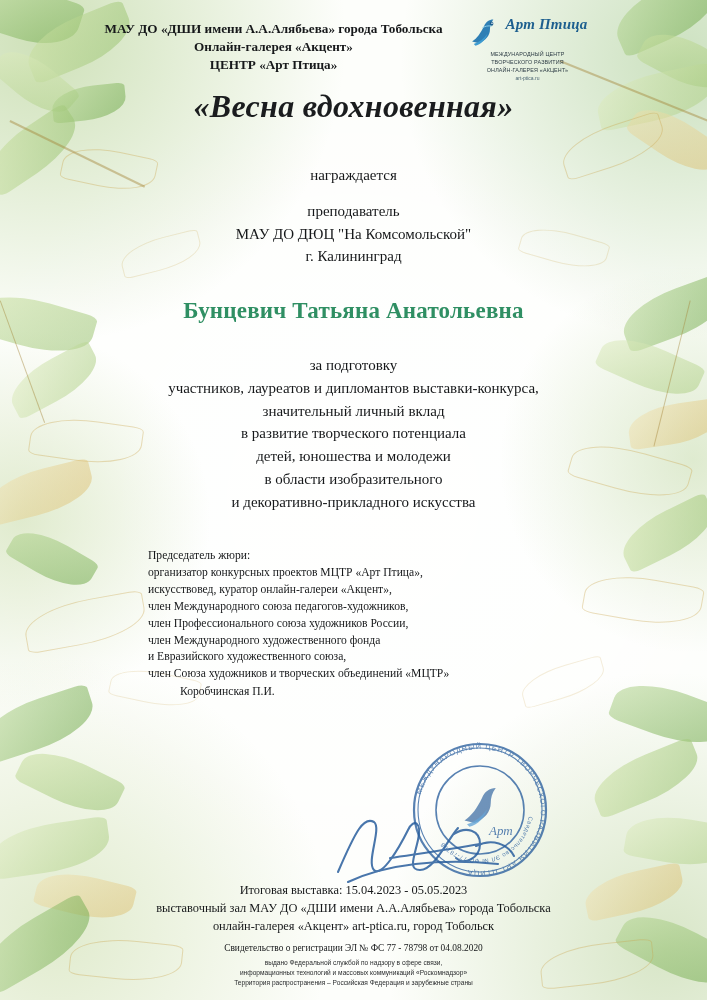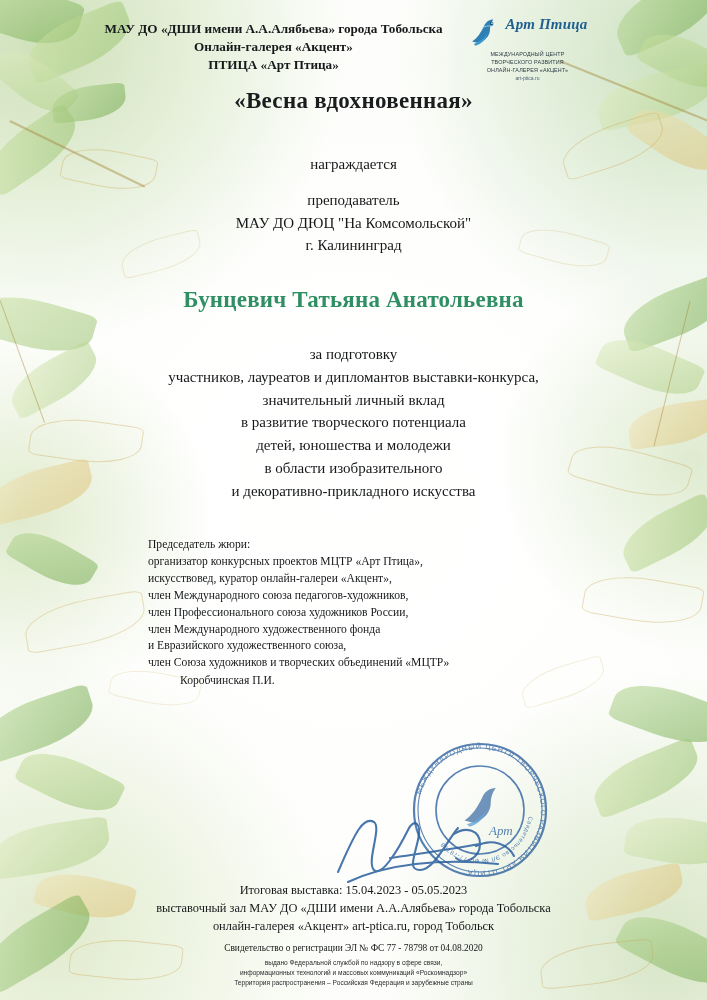--- a/index.html
+++ b/index.html
@@ -131,22 +131,23 @@
   .exhibition-title {
     margin-top: 26px;
     font-size: 16.5px;
     line-height: 1.38;
     font-weight: bold;
     color: #141618;
   }
   .exhibition-title .l3 { }
   .award-name {
     margin-top: 7px;
-    font-size: 23px;
-    font-weight: bold;
+    font-size: 32px;
+    font-weight: bold;
+    font-style: italic;
     color: #1a1c1e;
     letter-spacing: .3px;
   }
 
   .main-title {
     margin-top: 40px;
     font-family: "Liberation Serif", serif;
     font-style: italic;
     font-weight: bold;
     color: #2f7fb5;
@@ -298,21 +299,21 @@
     <div class="leaf outline" style="left:120px;top:238px;width:80px;height:30px;transform:rotate(-14deg);opacity:.4;"></div>
     <div class="leaf outline" style="left:520px;top:232px;width:86px;height:30px;transform:rotate(16deg);opacity:.4;"></div>
     <div class="leaf outline" style="left:110px;top:672px;width:88px;height:30px;transform:rotate(12deg);opacity:.35;"></div>
     <div class="leaf outline" style="left:520px;top:666px;width:84px;height:30px;transform:rotate(-16deg);opacity:.35;"></div>
   </div>
 
   <div class="header">
     <div class="header-text">
       <div>МАУ ДО «ДШИ имени А.А.Алябьева» города Тобольска</div>
       <div>Онлайн-галерея «Акцент»</div>
-      <div>ПТИЦА «Арт Птица»</div>
+      <div>ЦЕНТР «Арт Птица»</div>
     </div>
 
     <div class="logo-block">
       <div class="logo-row">
         <span class="logo-bird">
           <svg viewBox="0 0 40 40" width="34" height="34" aria-hidden="true">
             <path d="M6 30 C12 26 16 20 20 12 C22 7 26 4 31 4 C28 8 27 12 27 16 C27 23 22 29 14 32 Z" fill="#2f7fb5"></path>
             <path d="M8 33 C14 31 20 27 24 21 C22 28 17 33 10 35 Z" fill="#3e9bd0"></path>
             <path d="M27 7 C29 6 31 7 31 9 C31 11 29 12 27 11 Z" fill="#1d5f8f"></path>
             <circle cx="29.4" cy="8.4" r="0.9" fill="#ffffff"></circle>

